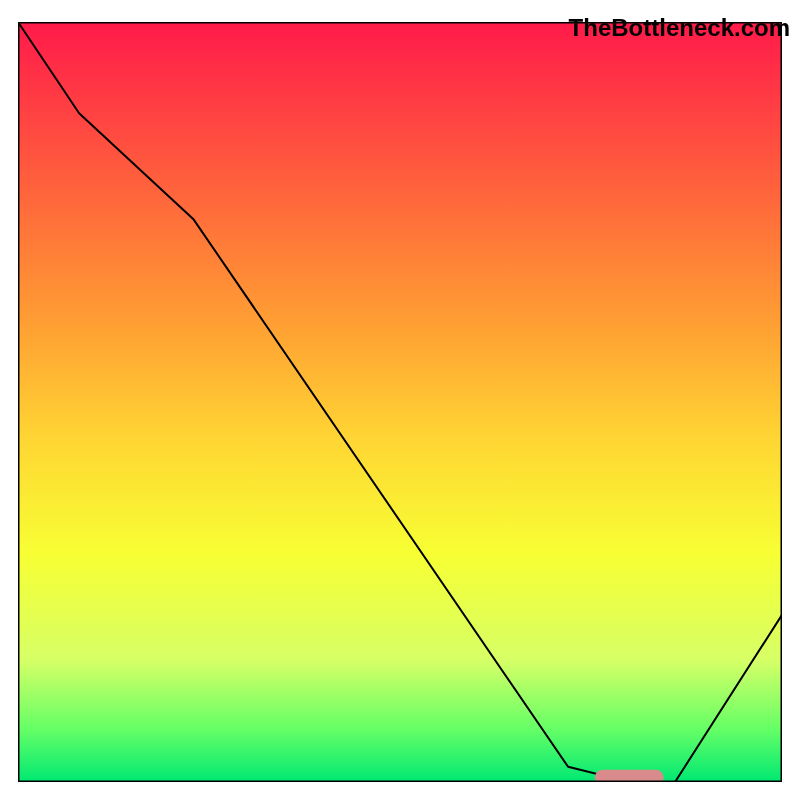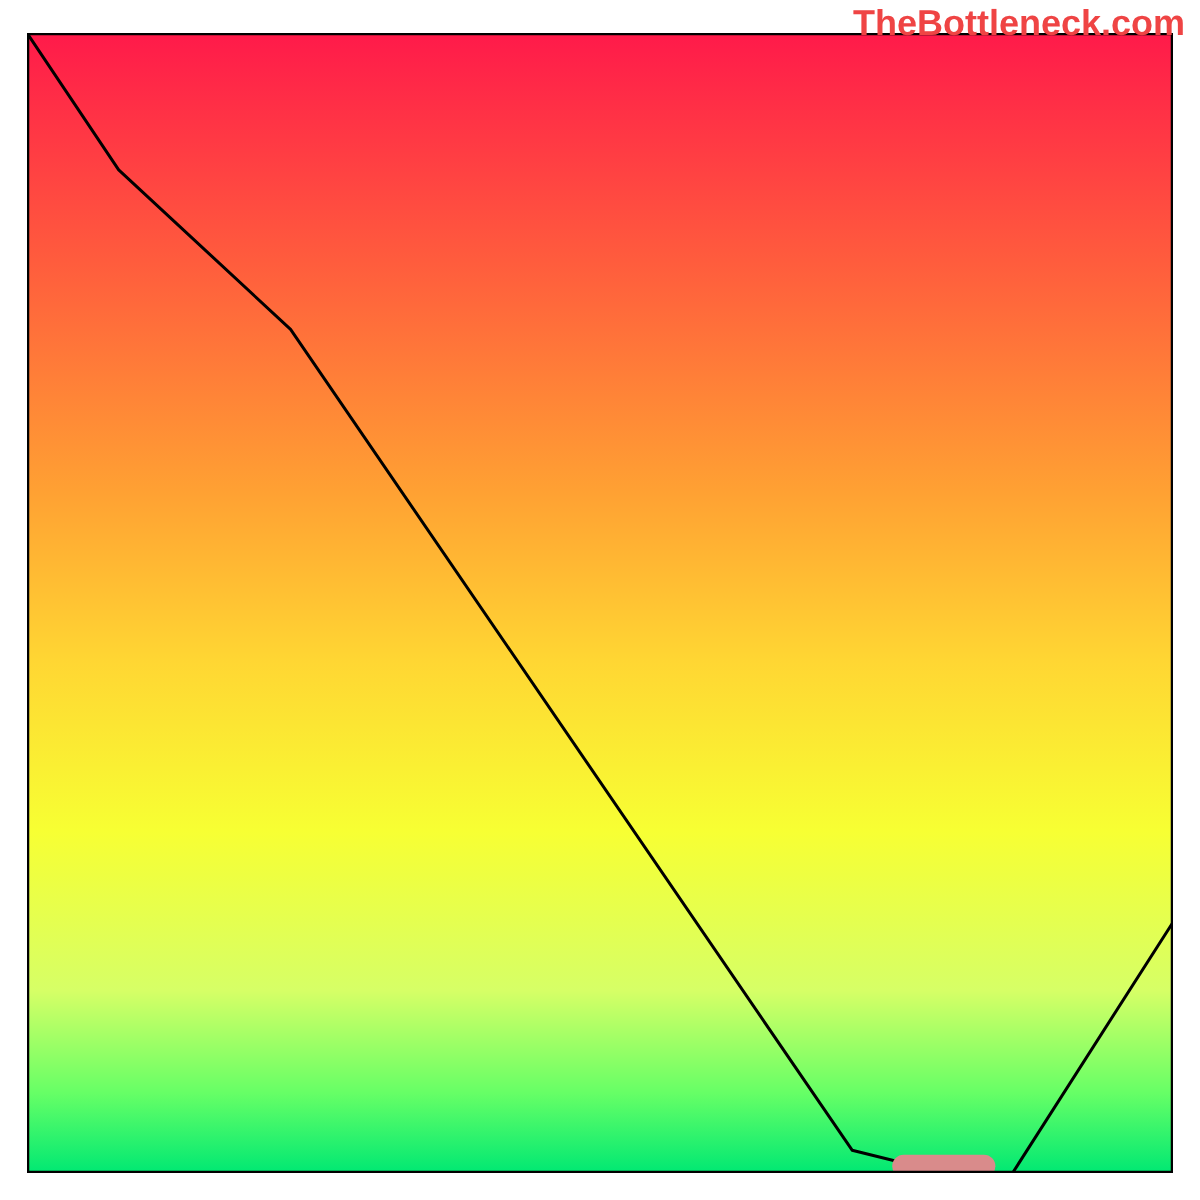--- a/index.html
+++ b/index.html
@@ -10,23 +10,23 @@
     font-family: Arial, Helvetica, sans-serif;
     background: #ffffff;
   }
   .container {
     position: relative;
     width: 800px;
     height: 800px;
   }
   .watermark {
     position: absolute;
-    top: 2px;
+    top: 14px;
     right: 10px;
-    color: #ef4444;
+    color: #000000;
     font-size: 24px;
     font-weight: bold;
     z-index: 10;
   }
   .plot-area {
     position: absolute;
     left: 18px;
     top: 22px;
     width: 764px;
     height: 760px;

